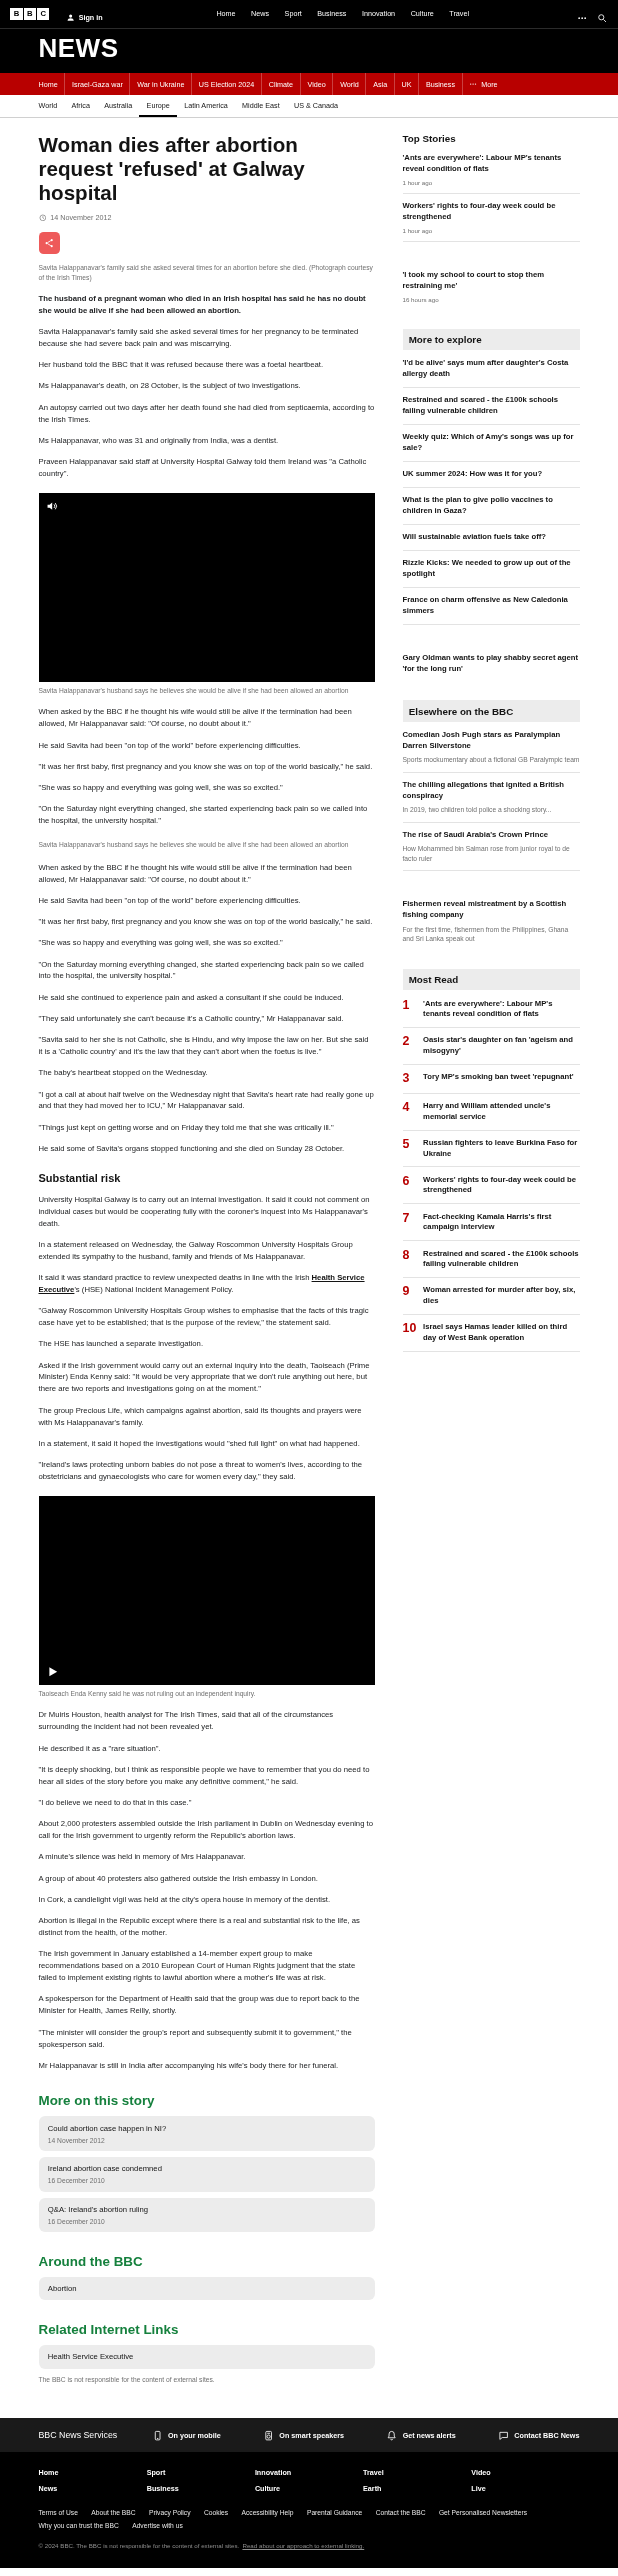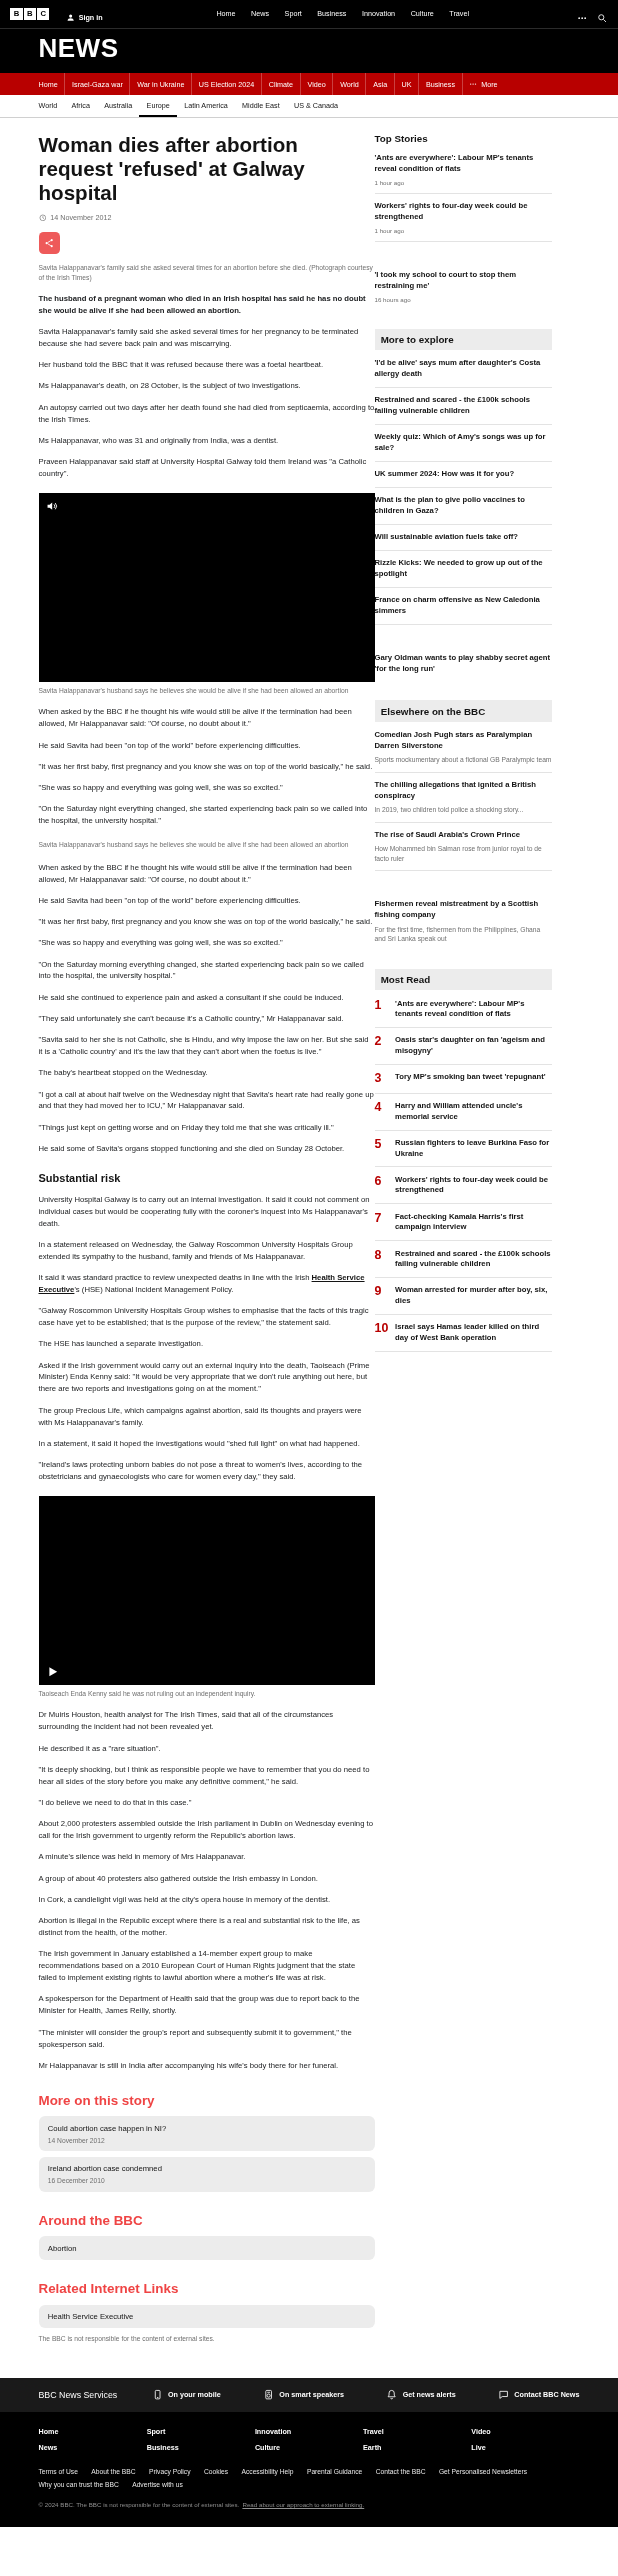--- a/index.html
+++ b/index.html
@@ -33,37 +33,37 @@
   .rednav-list a.rednav-item:first-of-type { border-left:none; padding-left:0; }
 
   
   .subnav { border-bottom:0.5px solid #d0d0d0; background:#fff; }
   .subnav .container { display:flex; }
   .subnav-item { font-size:7.2px; color:#141414; padding:6.2px 7.2px 4.6px; border-bottom:2.1px solid transparent; }
   .subnav .subnav-item:first-of-type { padding-left:0; }
   .subnav-item.active { border-bottom-color:#000; }
 
   
-  .page { display:flex; padding-top:15.5px; margin-bottom:29px; }
+  .page { display:flex; gap:28px; padding-top:15.5px; margin-bottom:29px; }
   .main { width:336px; flex:none; }
   .aside { width:177px; flex:none; }
 
   
   .headline { font-size:20.6px; line-height:1.16; margin:0 0 8.2px; color:#141414; font-weight:bold; }
   .meta { display:flex; align-items:center; gap:4.1px; color:#6f6f6f; font-size:7.2px; }
   .share-btn { width:21.6px; height:21.6px; border-radius:4.6px; background:var(--share-red); border:0; display:flex; align-items:center; justify-content:center; margin:10.3px 0 9.3px; }
   .caption { font-size:6.7px; color:#6f6f6f; line-height:1.45; margin:4.1px 0 10.3px; }
   .standalone-caption { margin:12.4px 0; }
   .main p.para { font-size:7.7px; line-height:1.55; margin:0 0 9.3px; color:#202224; }
   .lead { font-weight:bold; }
   .video { width:336px; height:189px; background:#000; position:relative; margin:13.4px 0 4.1px; }
   .vicon-tl { position:absolute; top:7.2px; left:7.2px; }
   .vicon-bl { position:absolute; bottom:7.2px; left:7.2px; }
   .crosshead { font-size:11px; margin:17.5px 0 9.3px; color:#141414; font-weight:bold; }
-  .sect-title { font-size:13.4px; margin:21.6px 0 8.2px; color:#ef4444; font-weight:bold; }
+  .sect-title { font-size:13.4px; margin:21.6px 0 8.2px; color:#15803d; font-weight:bold; }
   .inline-link { font-weight:bold; text-decoration:underline; color:#141414; }
   .story-box { display:block; background:#ececec; border-radius:6.2px; padding:7.2px 9.3px; margin-bottom:6.2px; }
   .story-title { font-weight:normal; font-size:7.7px; color:#141414; }
   .story-date { font-size:6.7px; color:#6f6f6f; margin-top:4.1px; }
   .disclaimer { font-size:6.7px; color:#6f6f6f; margin-top:7.2px; }
 
   
   .side-section { margin-bottom:18.5px; }
   .side-header { font-size:9.8px; font-weight:bold; color:#141414; margin:0 0 2.1px; }
   .side-header.band { background:#ececec; padding:5.2px 6.2px; margin-bottom:1px; }
@@ -323,20 +323,24 @@
           <a class="story-box">
             <div class="story-title">Could abortion case happen in NI?</div>
             <div class="story-date">14 November 2012</div>
           </a>
 
           <a class="story-box">
             <div class="story-title">Ireland abortion case condemned</div>
             <div class="story-date">16 December 2010</div>
           </a>
 
+          <a class="story-box">
+            <div class="story-title">Q&amp;A: Ireland's abortion ruling</div>
+            <div class="story-date">16 December 2010</div>
+          </a>
         </div>
     </section>
 
     <section>
       <h2 class="sect-title">Around the BBC</h2>
       <div>
 
           <a class="story-box">
             <div class="story-title">Abortion</div>
           </a>

